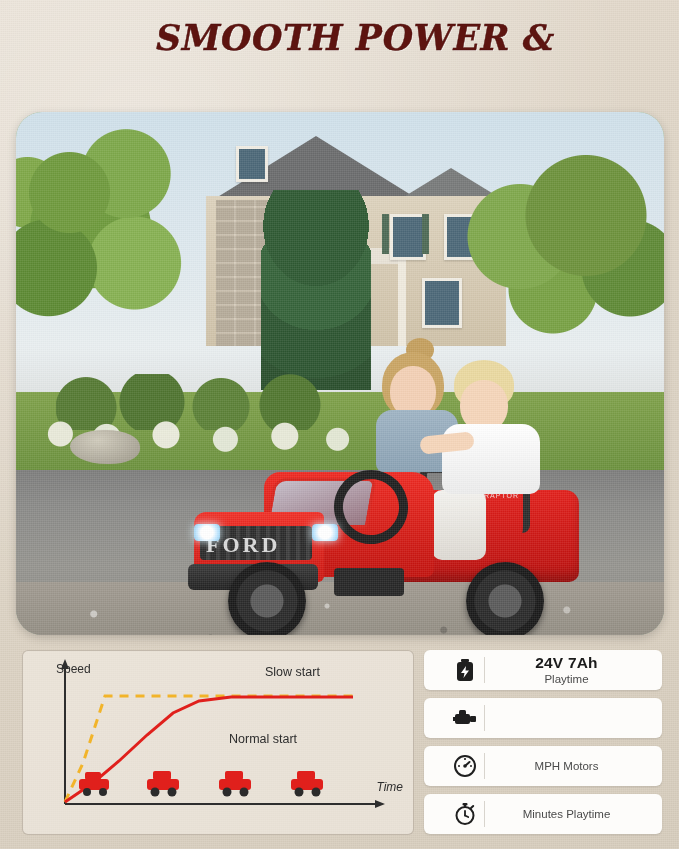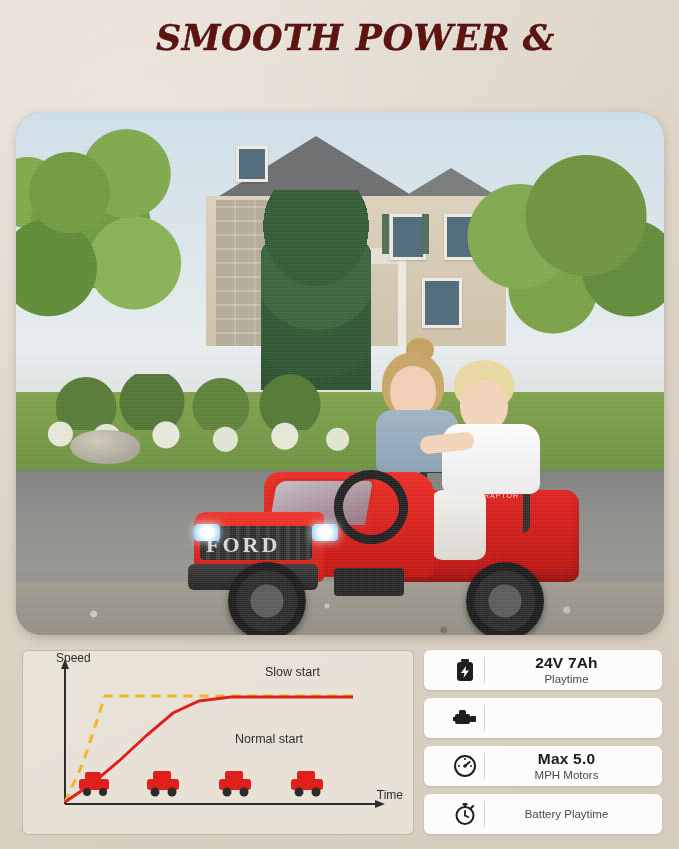--- a/index.html
+++ b/index.html
@@ -362,24 +362,24 @@
     border-radius: 6px;
     z-index: 6;
   }
   .chart-svg { position: absolute; inset: 0; }
   .axis-label {
     position: absolute;
     font-size: 12px;
     color: #2e2e2e;
     font-family: "Liberation Sans", sans-serif;
   }
-  .lbl-speed { left: 33px; top: 0; }
-  .lbl-time { right: 10px; bottom: 32px; }
+  .lbl-speed { left: 33px; top: 11px; }
+  .lbl-time { right: 10px; bottom: 40px; font-style: italic; }
   .lbl-slow { left: 242px; top: 14px; font-size: 12.5px; }
-  .lbl-normal { left: 212px; top: 81px; font-size: 12.5px; }
+  .lbl-normal { left: 206px; top: 81px; font-size: 12.5px; }
 
   
   .specs {
     position: absolute;
     left: 424px;
     top: 650px;
     width: 238px;
     z-index: 6;
     display: flex;
     flex-direction: column;
@@ -574,36 +574,35 @@
           <circle cx="12" cy="12" r="10" fill="none" stroke="#1f1f1f" stroke-width="2"></circle>
           <circle cx="12" cy="12" r="1.8" fill="#1f1f1f"></circle>
           <line x1="12" y1="12" x2="16.5" y2="8" stroke="#1f1f1f" stroke-width="2" stroke-linecap="round"></line>
           <line x1="12" y1="4" x2="12" y2="6" stroke="#1f1f1f" stroke-width="1.6"></line>
           <line x1="5" y1="12" x2="7" y2="12" stroke="#1f1f1f" stroke-width="1.6"></line>
           <line x1="17" y1="12" x2="19" y2="12" stroke="#1f1f1f" stroke-width="1.6"></line>
         </svg>
       </div>
       <div class="spec-divider"></div>
       <div class="spec-text">
-        <span class="spec-title">Max 5.0</span>
         <span class="spec-sub">MPH Motors</span>
       </div>
     </div>
 
     <div class="spec-row">
       <div class="spec-icon">
         <svg width="24" height="24" viewBox="0 0 24 24">
           <circle cx="12" cy="13.5" r="8.5" fill="none" stroke="#1f1f1f" stroke-width="2"></circle>
           <rect x="9.5" y="1" width="5" height="2.6" rx="1" fill="#1f1f1f"></rect>
           <rect x="11" y="3" width="2" height="2.5" fill="#1f1f1f"></rect>
           <line x1="18" y1="6" x2="20.2" y2="4" stroke="#1f1f1f" stroke-width="2" stroke-linecap="round"></line>
           <line x1="12" y1="13.5" x2="12" y2="9" stroke="#1f1f1f" stroke-width="1.8" stroke-linecap="round"></line>
           <line x1="12" y1="13.5" x2="15.2" y2="15" stroke="#1f1f1f" stroke-width="1.8" stroke-linecap="round"></line>
         </svg>
       </div>
       <div class="spec-divider"></div>
       <div class="spec-text">
-        <span class="spec-sub">Battery Playtime</span>
+        <span class="spec-sub">Minutes Playtime</span>
       </div>
     </div>
 
   </div>
 </div>
 
 </body></html>

